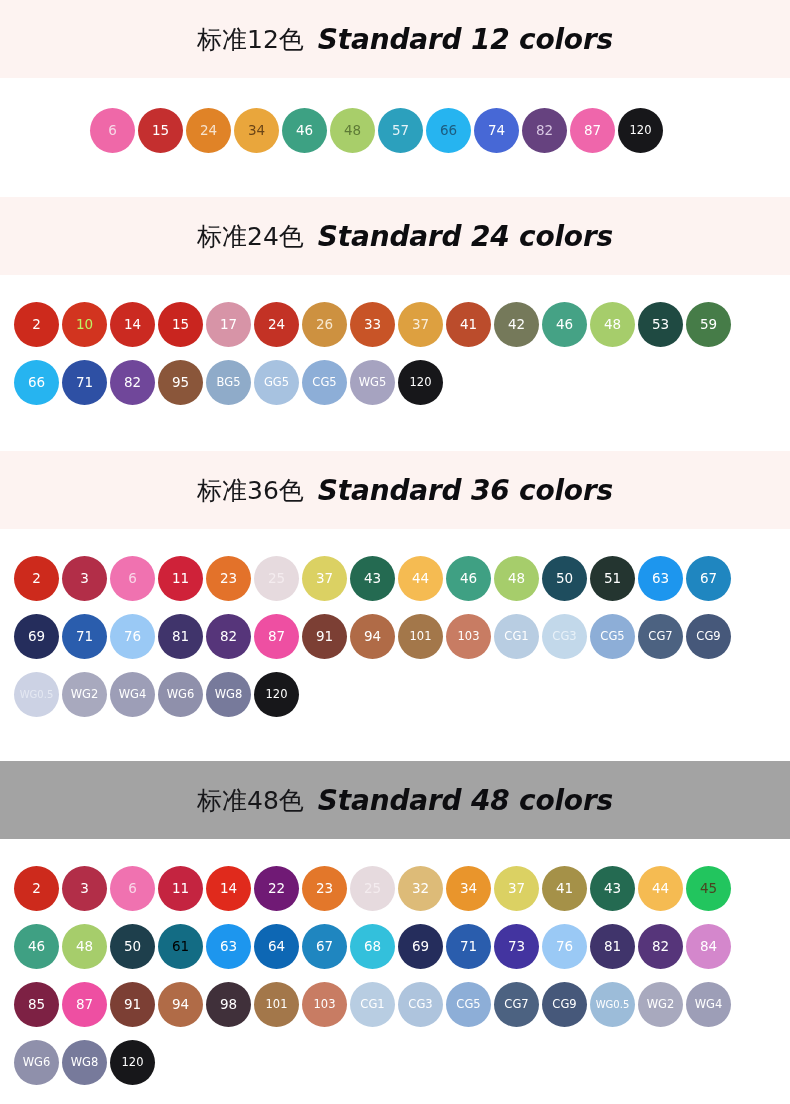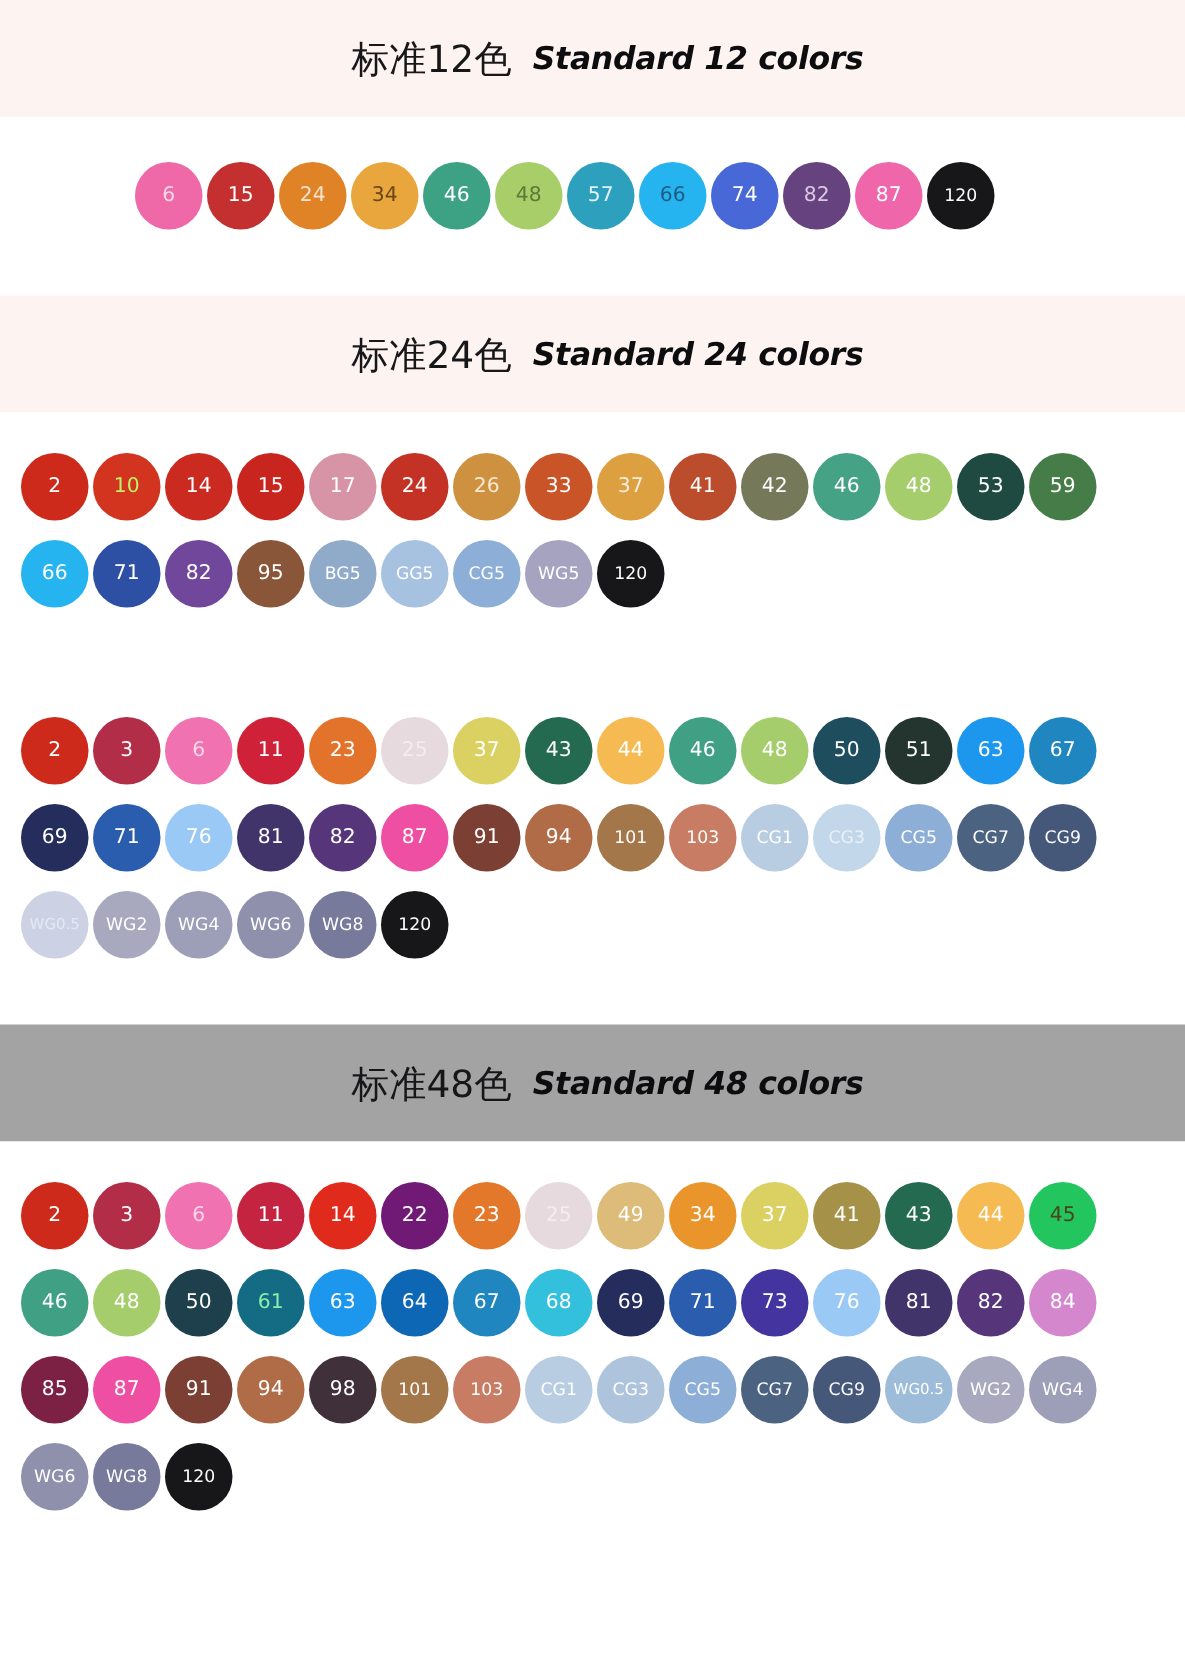--- a/index.html
+++ b/index.html
@@ -24,21 +24,21 @@
   .band-cn{
     font-family:"DejaVu Sans","Liberation Sans",sans-serif;
     font-size:25px;
     font-weight:400;
     color:#17171a;
     letter-spacing:0px;
     white-space:nowrap;
   }
   .band-en{
     font-family:"DejaVu Sans","Liberation Sans",sans-serif;
-    font-size:21px;
+    font-size:28px;
     font-weight:bold;
     font-style:italic;
     color:#0d0d10;
     letter-spacing:-0.2px;
     white-space:nowrap;
   }
 
   
   .swatch-area{
     padding:18px 0 16px 0;
@@ -136,20 +136,24 @@
           <div class="sw" title="95" style="background: rgb(138, 86, 58); color: rgb(255, 255, 255);">95</div>
           <div class="sw small-label" title="BG5" style="background: rgb(143, 171, 201); color: rgb(255, 255, 255);">BG5</div>
           <div class="sw small-label" title="GG5" style="background: rgb(167, 194, 224); color: rgb(255, 255, 255);">GG5</div>
           <div class="sw small-label" title="CG5" style="background: rgb(141, 174, 215); color: rgb(255, 255, 255);">CG5</div>
           <div class="sw small-label" title="WG5" style="background: rgb(166, 163, 192); color: rgb(255, 255, 255);">WG5</div>
           <div class="sw small-label" title="120" style="background: rgb(23, 23, 26); color: rgb(255, 255, 255);">120</div>
         </div>
       </div>
     </div>
     <div class="sec sec-36">
+      <div class="band" style="background: rgb(253, 243, 241);">
+        <div class="band-cn">标准36色</div>
+        <div class="band-en">Standard 36 colors</div>
+      </div>
       <div class="swatch-area">
         <div class="sw-row">
           <div class="sw" title="2" style="background: rgb(205, 42, 28); color: rgb(255, 255, 255);">2</div>
           <div class="sw" title="3" style="background: rgb(178, 46, 72); color: rgb(255, 255, 255);">3</div>
           <div class="sw" title="6" style="background: rgb(240, 114, 176); color: rgb(249, 215, 232);">6</div>
           <div class="sw" title="11" style="background: rgb(207, 34, 57); color: rgb(255, 255, 255);">11</div>
           <div class="sw" title="23" style="background: rgb(227, 114, 42); color: rgb(255, 255, 255);">23</div>
           <div class="sw" title="25" style="background: rgb(230, 218, 222); color: rgb(244, 236, 239);">25</div>
           <div class="sw" title="37" style="background: rgb(219, 209, 99); color: rgb(255, 255, 255);">37</div>
           <div class="sw" title="43" style="background: rgb(36, 106, 81); color: rgb(255, 255, 255);">43</div>
@@ -196,33 +200,33 @@
       <div class="swatch-area">
         <div class="sw-row">
           <div class="sw" title="2" style="background: rgb(205, 42, 28); color: rgb(255, 255, 255);">2</div>
           <div class="sw" title="3" style="background: rgb(178, 46, 72); color: rgb(255, 255, 255);">3</div>
           <div class="sw" title="6" style="background: rgb(240, 114, 176); color: rgb(249, 215, 232);">6</div>
           <div class="sw" title="11" style="background: rgb(196, 36, 64); color: rgb(255, 255, 255);">11</div>
           <div class="sw" title="14" style="background: rgb(224, 42, 28); color: rgb(255, 255, 255);">14</div>
           <div class="sw" title="22" style="background: #701a75; color: rgb(255, 255, 255);">22</div>
           <div class="sw" title="23" style="background: rgb(227, 119, 42); color: rgb(255, 255, 255);">23</div>
           <div class="sw" title="25" style="background: rgb(230, 218, 222); color: rgb(244, 236, 239);">25</div>
-          <div class="sw" title="32" style="background: rgb(221, 187, 120); color: rgb(255, 255, 255);">49</div>
+          <div class="sw" title="32" style="background: rgb(221, 187, 120); color: rgb(255, 255, 255);">32</div>
           <div class="sw" title="34" style="background: rgb(233, 149, 44); color: rgb(255, 255, 255);">34</div>
           <div class="sw" title="37" style="background: rgb(219, 209, 99); color: rgb(255, 255, 255);">37</div>
           <div class="sw" title="41" style="background: rgb(165, 145, 72); color: rgb(255, 255, 255);">41</div>
           <div class="sw" title="43" style="background: rgb(36, 106, 81); color: rgb(255, 255, 255);">43</div>
           <div class="sw" title="44" style="background: rgb(245, 187, 82); color: rgb(255, 255, 255);">44</div>
           <div class="sw" title="45" style="background: #22c55e; color: rgb(74, 68, 32);">45</div>
         </div>
         <div class="sw-row">
           <div class="sw" title="46" style="background: rgb(63, 160, 131); color: rgb(255, 255, 255);">46</div>
           <div class="sw" title="48" style="background: rgb(166, 205, 107); color: rgb(255, 255, 255);">48</div>
           <div class="sw" title="50" style="background: rgb(30, 63, 76); color: rgb(255, 255, 255);">50</div>
-          <div class="sw" title="61" style="background: rgb(19, 108, 132); color: #86efac;">61</div>
+          <div class="sw" title="61" style="background: rgb(19, 108, 132); color: #000000;">61</div>
           <div class="sw" title="63" style="background: rgb(29, 150, 238); color: rgb(255, 255, 255);">63</div>
           <div class="sw" title="64" style="background: rgb(13, 103, 180); color: rgb(255, 255, 255);">64</div>
           <div class="sw" title="67" style="background: rgb(31, 134, 192); color: rgb(255, 255, 255);">67</div>
           <div class="sw" title="68" style="background: rgb(51, 192, 220); color: rgb(255, 255, 255);">68</div>
           <div class="sw" title="69" style="background: rgb(37, 45, 92); color: rgb(255, 255, 255);">69</div>
           <div class="sw" title="71" style="background: rgb(42, 93, 173); color: rgb(255, 255, 255);">71</div>
           <div class="sw" title="73" style="background: rgb(67, 52, 160); color: rgb(255, 255, 255);">73</div>
           <div class="sw" title="76" style="background: rgb(154, 201, 245); color: rgb(255, 255, 255);">76</div>
           <div class="sw" title="81" style="background: rgb(64, 52, 107); color: rgb(255, 255, 255);">81</div>
           <div class="sw" title="82" style="background: rgb(86, 53, 122); color: rgb(255, 255, 255);">82</div>

